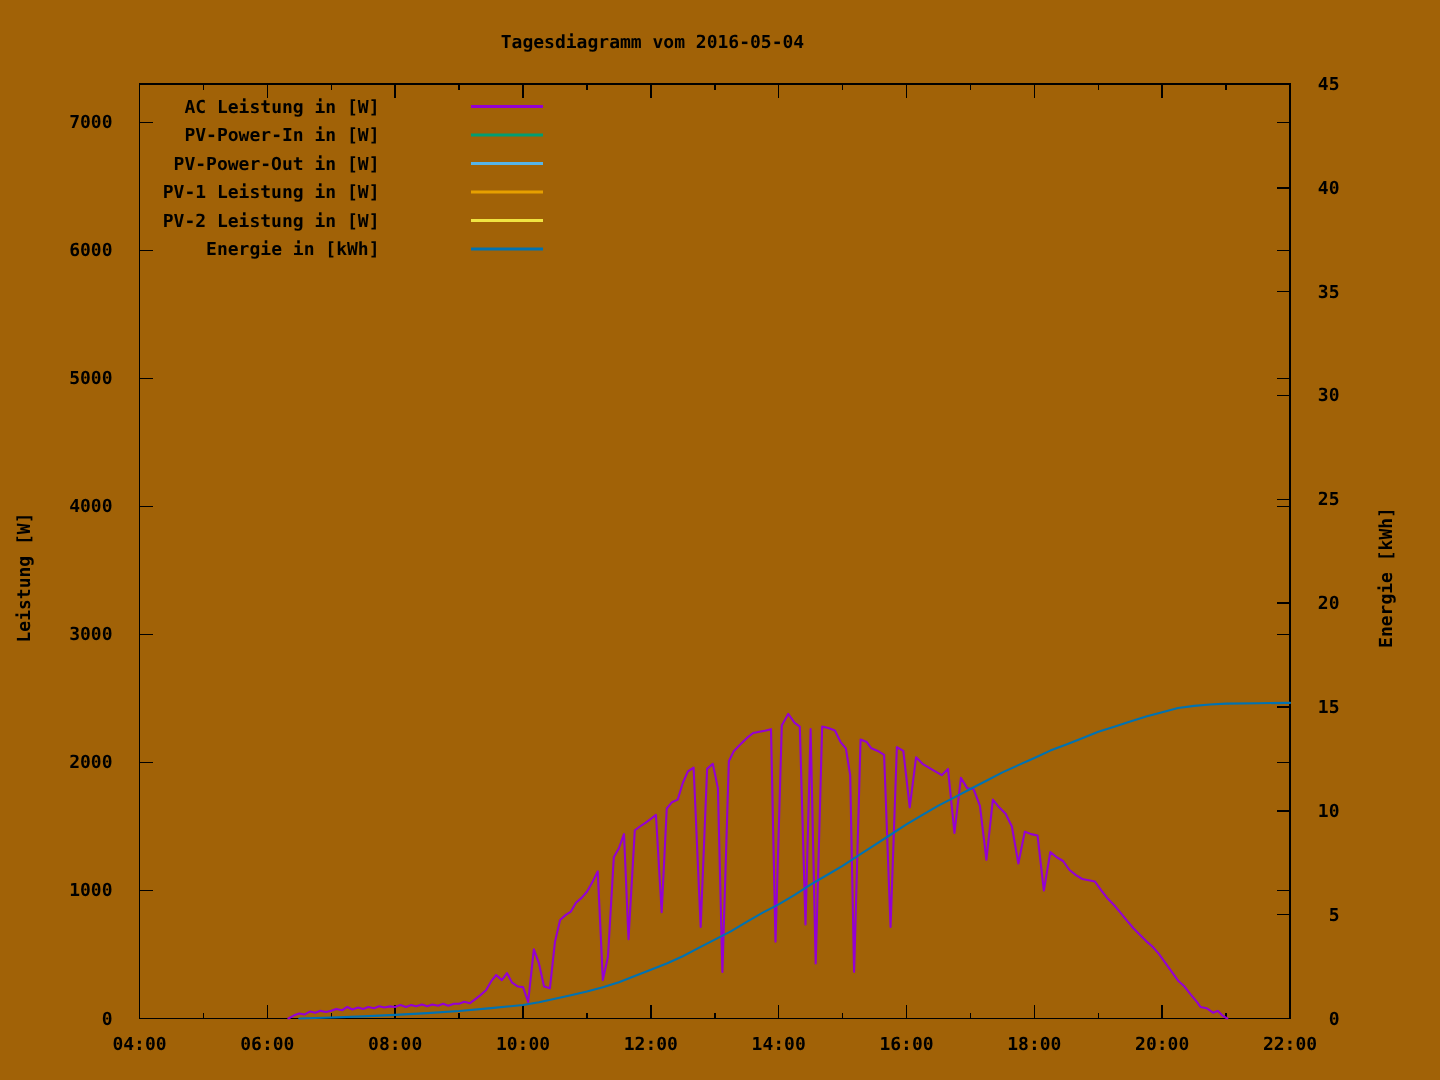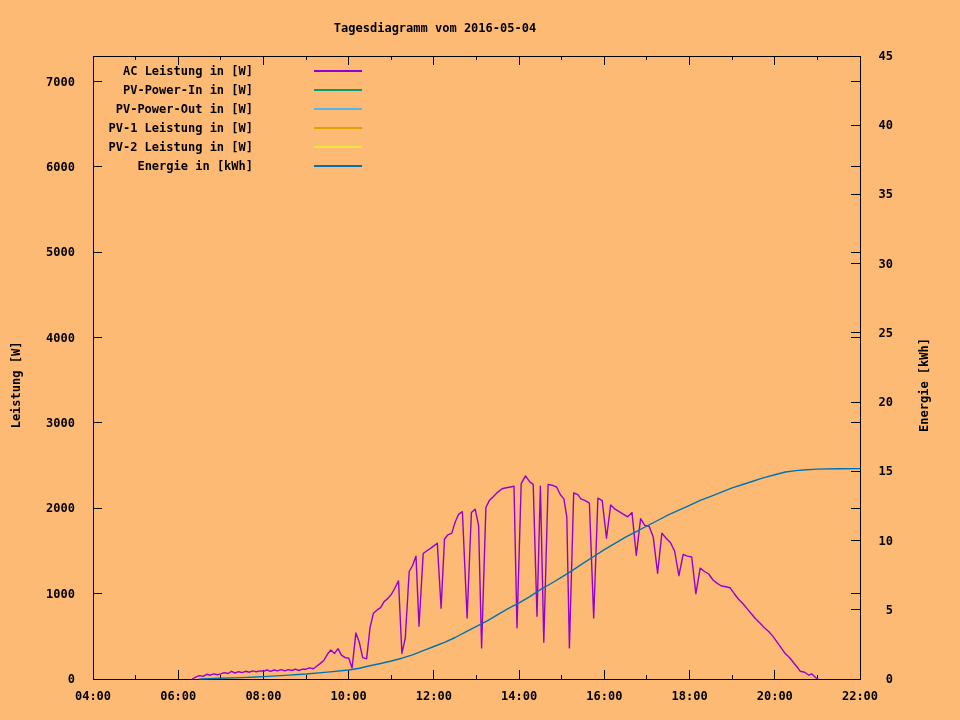--- a/index.html
+++ b/index.html
@@ -1,16 +1,16 @@
 <!DOCTYPE html>
 <html><head>
 <meta charset="utf-8">
 <style>
   html,body{margin:0;padding:0;background:#ffffff;}
-  #stage{position:relative;width:960px;height:720px;background:#fdba74;overflow:hidden;}
+  #stage{position:relative;width:960px;height:720px;background:#a16207;overflow:hidden;}
   svg{display:block;}
   text{font-family:"DejaVu Sans Mono","Liberation Mono",monospace;font-weight:bold;font-size:12px;fill:#000000;}
   .tick{stroke:#000000;stroke-width:1;shape-rendering:crispEdges;}
   .frame{fill:none;stroke:#000000;stroke-width:1;shape-rendering:crispEdges;}
 </style>
 </head>
 <body>
 
 <div id="stage">
   <svg width="960" height="720" viewBox="0 0 960 720">

